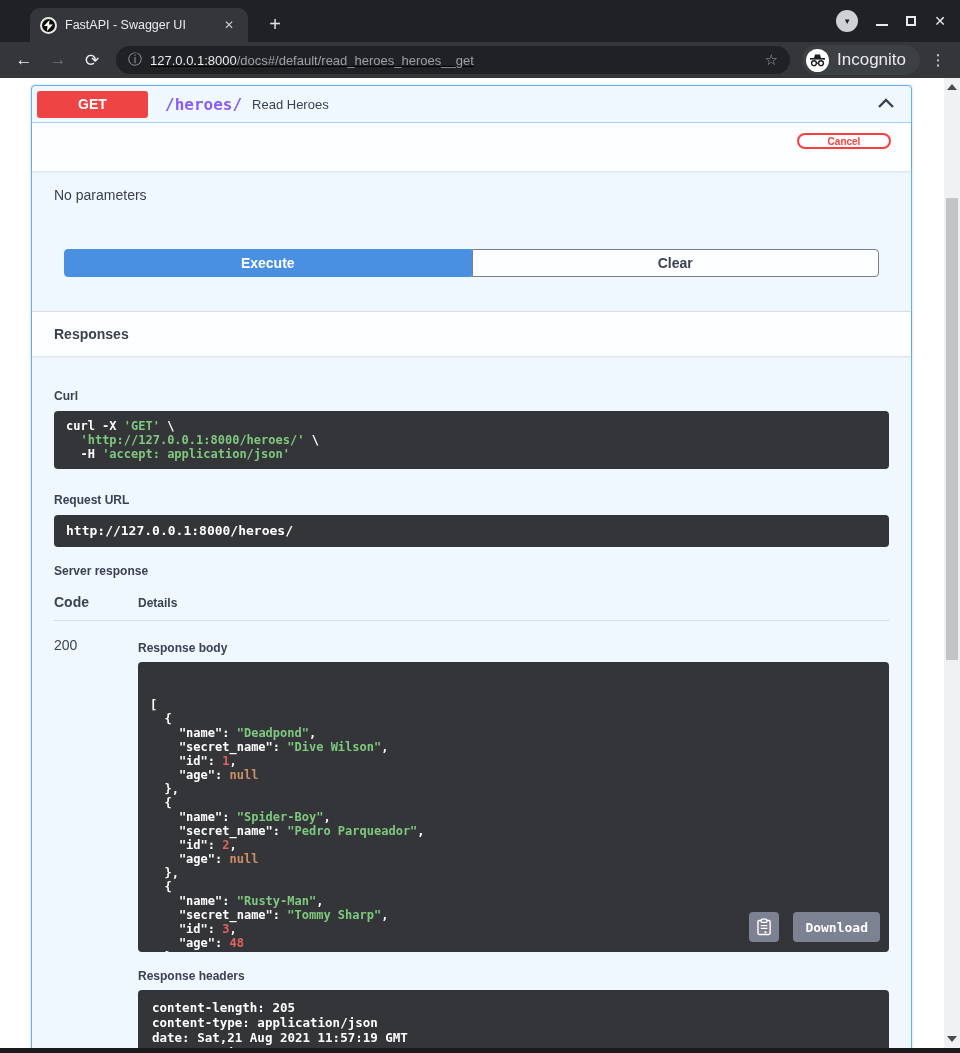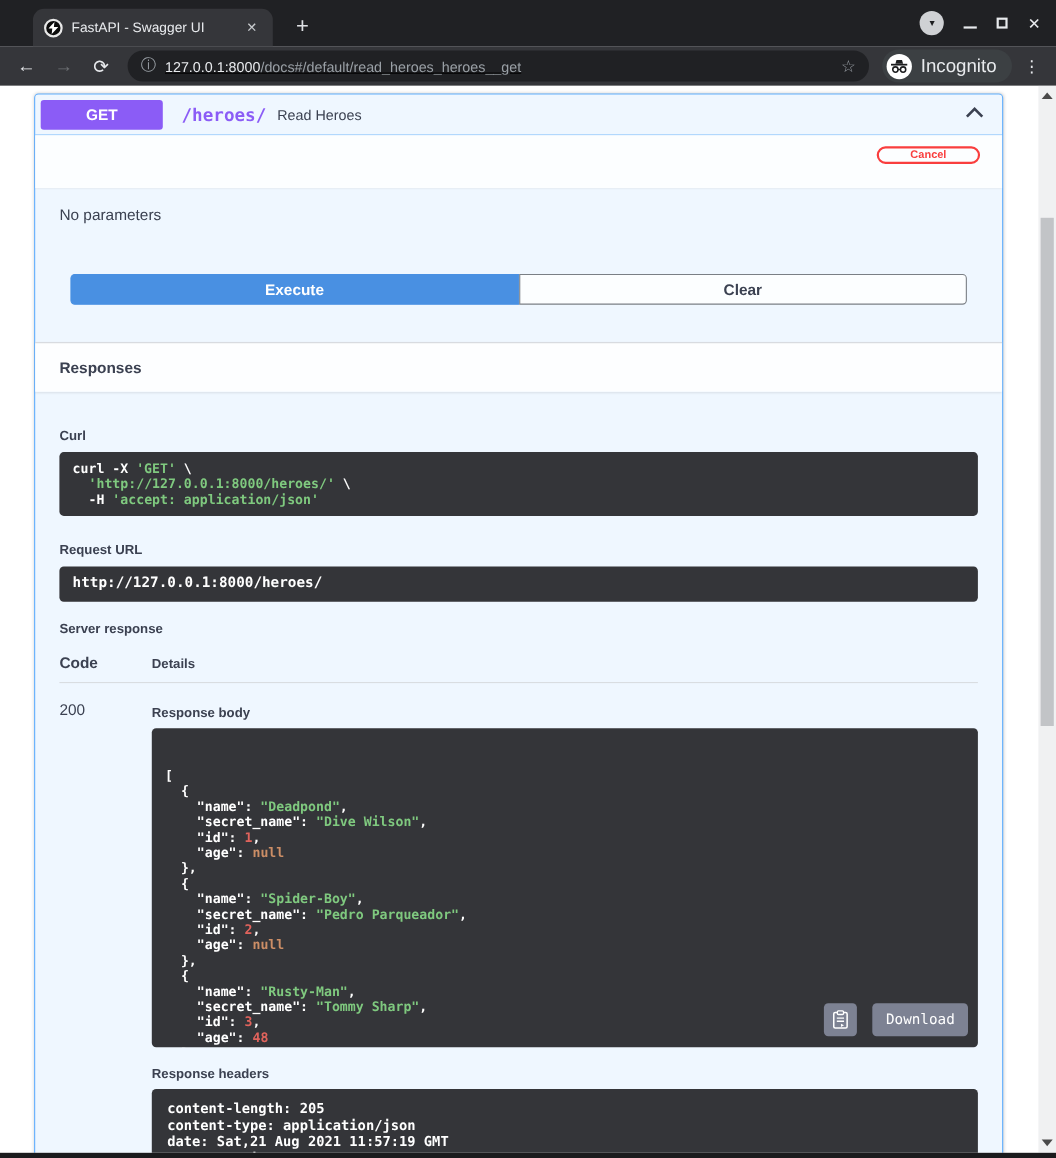--- a/index.html
+++ b/index.html
@@ -45,21 +45,21 @@
   .kebab { color:#e8eaed; font-size:15px; width:24px; text-align:center; flex:none; }
 
   
   .content { position:absolute; left:0; top:78px; width:960px; height:970px; background:#fff; overflow:hidden; }
 
   .opblock { position:absolute; left:31px; top:7px; width:881px; height:975px;
              border:1px solid #61affe; border-radius:4px; background:#eff7ff;
              box-shadow:0 0 3px rgba(0,0,0,.19); }
   .summary { height:37px; display:flex; align-items:center; padding:0 10px 0 5px; gap:10px;
              border-bottom:1px solid rgba(97,175,254,.55); }
-  .method-badge { width:111px; height:27px; background:#8b5cf6; border-radius:3px; color:#fff;
+  .method-badge { width:111px; height:27px; background:#ef4444; border-radius:3px; color:#fff;
                   font-weight:bold; font-size:14px; display:flex; align-items:center; justify-content:center; }
   .op-path { font-family:"DejaVu Sans Mono", monospace; font-weight:bold; font-size:16px; color:#8b5cf6; margin-left:7px; }
   .op-summary { font-size:13px; color:#3b4151; }
   .chevron { margin-left:auto; margin-right:6px; }
 
   .sect-header { height:48px; background:rgba(255,255,255,.8); box-shadow:0 1px 2px rgba(0,0,0,.1);
                  display:flex; align-items:flex-start; padding:0 20px 0 14px; position:relative; }
   .tabitem { padding:13px 8px 0 8px; position:relative; height:48px; }
   .tabitem-label { font-size:14px; font-weight:bold; color:#3b4151; }
   .tab-underline { position:absolute; left:0; bottom:2px; height:4px; width:100%; background:#6db1f6; border-radius:2px;}
@@ -100,21 +100,21 @@
   .table-divider { border-bottom:1px solid #d9dde1; margin-top:10px; }
   .resp-row { display:flex; padding-top:14px; }
   .status-code { font-size:14px; color:#3b4151; width:84px; padding-top:2px; }
   .resp-details { flex:1; min-width:0; }
   .lbl-respbody { padding-top:6px; }
   .respbody-block { margin-top:7px; height:290px; }
   .dl-overlay { position:absolute; right:9px; bottom:10px; display:flex; gap:14px; align-items:center; }
   .copy-btn-gray { width:30px; height:30px; background:#7d8293; border:none; border-radius:4px;
                    display:flex; align-items:center; justify-content:center; }
   .download-btn { height:30px; background:#7d8293; border:none; border-radius:4px; color:#fff;
-                  font-weight:normal; font-size:13px; padding:0 12px; font-family:inherit; }
+                  font-weight:bold; font-size:13px; padding:0 12px; font-family:inherit; }
   .lbl-respheaders { padding-top:17px; }
   .respheaders-block { margin-top:7px; height:78px; font-size:12.5px; line-height:15px; padding:10px 14px; }
 
   
   .scrollbar { position:absolute; right:0; top:0; width:16px; height:970px; background:#f0f1f2; }
   .sb-arrow-up { position:absolute; top:6px; left:3px; width:0; height:0;
                  border-left:5px solid transparent; border-right:5px solid transparent;
                  border-bottom:6px solid #4a4a4a; }
   .sb-arrow-down { position:absolute; bottom:6px; left:3px; width:0; height:0;
                    border-left:5px solid transparent; border-right:5px solid transparent;

